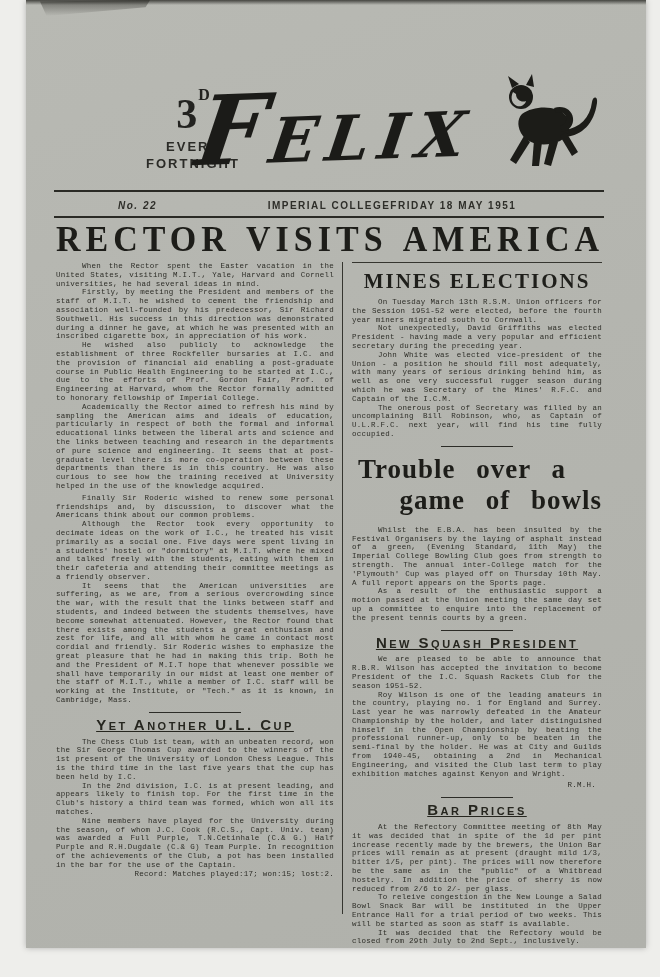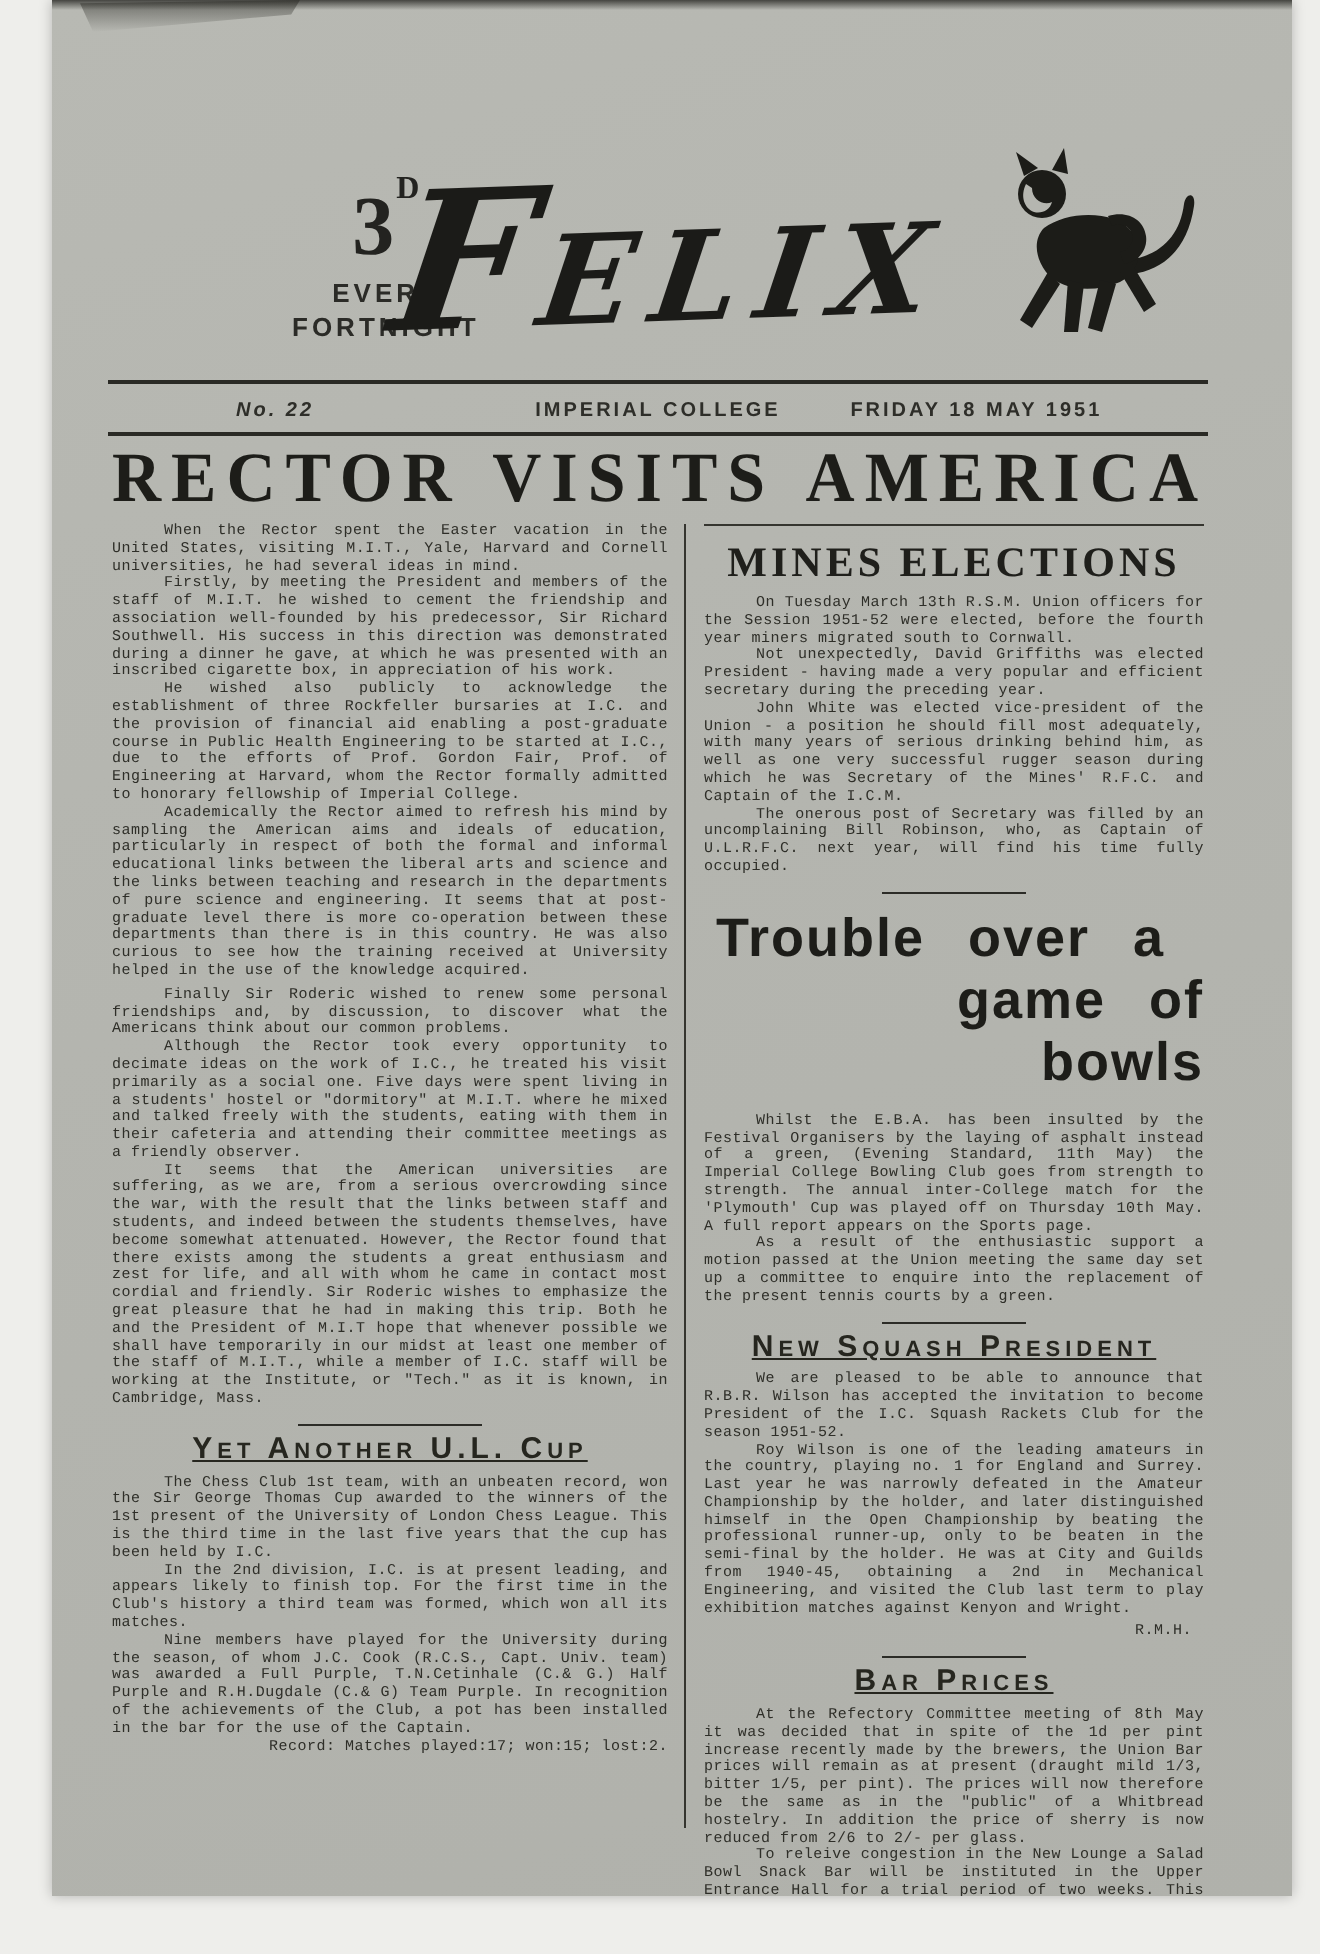--- a/index.html
+++ b/index.html
@@ -44,21 +44,21 @@
   .mascot { position:absolute; left:462px; top:72px; width:118px; height:104px; }
   .rule { position:absolute; left:28px; width:550px; border-top:2px solid #2a2a25; }
   .rule-1 { top:190px; }
   .rule-2 { top:216px; }
   .dateline {
     position:absolute; top:195px; left:28px; width:550px; height:20px;
     display:grid; grid-template-columns:1fr auto 1fr; align-items:center;
     font-size:10px; letter-spacing:1.5px; font-weight:bold; color:#2e2e29;
   }
   .dl-left { padding-left:64px;font-style:italic; }
-  .dl-right { text-align:center; padding-right:18px; }
+  .dl-right { text-align:left; padding-right:18px; }
 
   
   .headline {
     position:absolute; top:221px; left:30px; width:548px;
     display:flex; justify-content:space-between;
     font-family:"Liberation Serif",serif; font-weight:bold;
     font-size:34px; letter-spacing:5px; color:#1d1d19;
     transform:scaleY(1.04);
   }
 
@@ -76,21 +76,21 @@
     font-family:"Liberation Serif",serif; font-weight:bold; text-align:center;
     font-size:21px; letter-spacing:2px; color:#1f1f1b; line-height:24px; margin:2px 0 5px 0;
     text-indent:0;
   }
   .h-smallcaps {
     font-family:"Liberation Sans",sans-serif; font-variant:small-caps;
     font-size:15px; letter-spacing:2.5px; font-weight:600; color:#26261f;
     text-align:center; margin:8px 0 8px 0; text-indent:0;text-decoration:underline;
   }
   .h-bowls {
-    font-family:Liberation Sans, sans-serif; font-weight:bold; color:#1d1d19;
+    font-family:Liberation Serif, serif; font-weight:bold; color:#1d1d19;
     font-size:27px; line-height:31px; word-spacing:13px; letter-spacing:1px;
     margin:6px 0 10px 0; text-indent:0;
   }
   .h-bowls .line1 { display:block; padding-left:6px; }
   .h-bowls .line2 { display:block; text-align:right; padding-left:28px; }
   .byline { text-align:right; padding-right:6px; text-indent:0; margin-top:3px; }
   .record-line { text-indent:34px; text-align:right; }
 </style>
 </head>
 <body>

